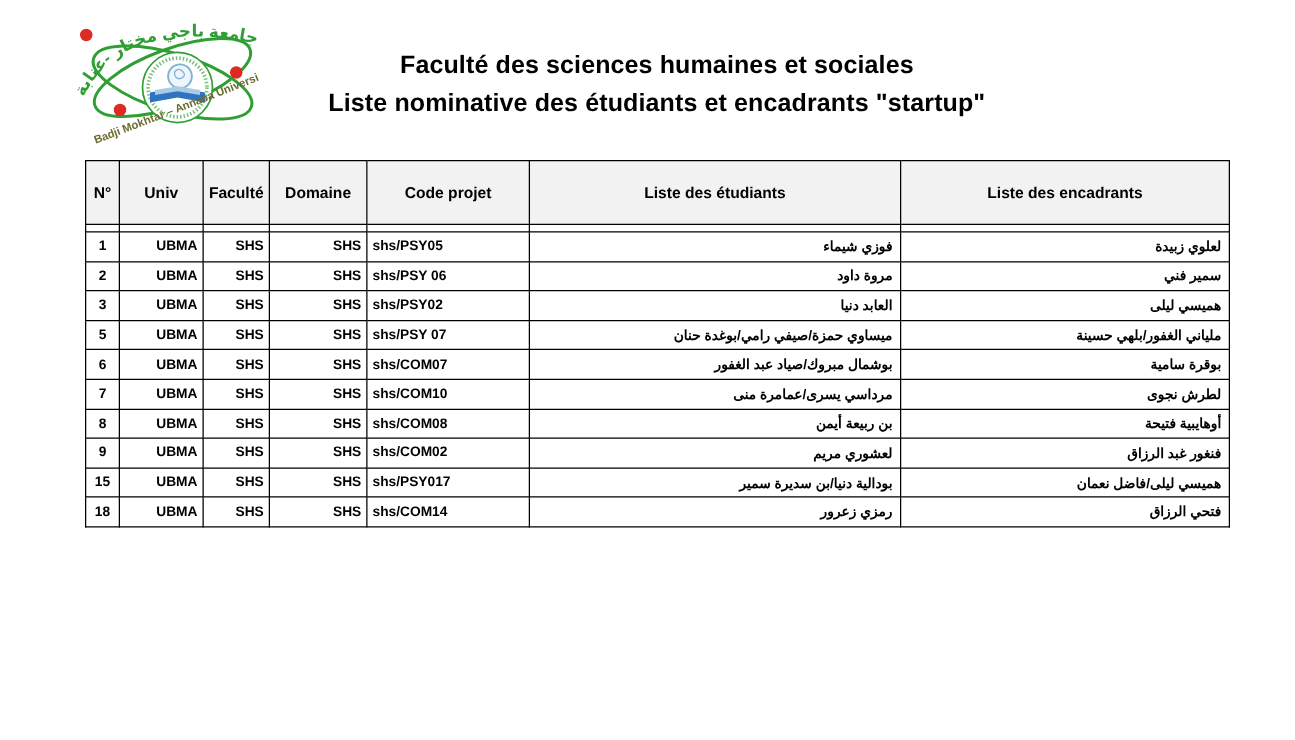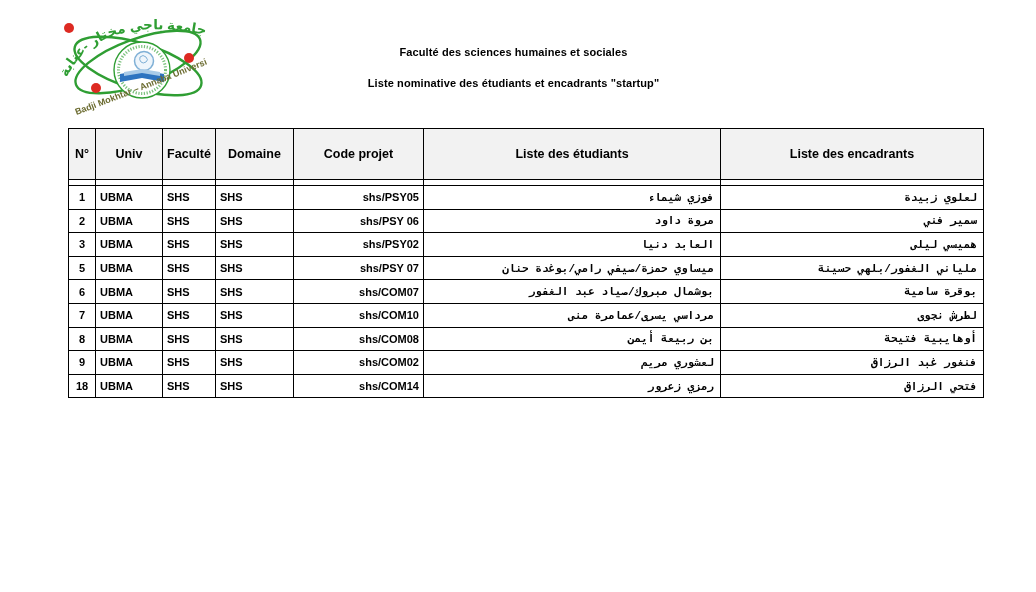--- a/index.html
+++ b/index.html
@@ -5,43 +5,43 @@
   html, body { margin:0; padding:0; }
   body {
     width:1036px; height:592px;
     background:#ffffff;
     font-family:"Liberation Sans","DejaVu Sans",sans-serif;
     position:relative; overflow:hidden;
     color:#000;
   }
   .logo-wrap { position:absolute; left:58px; top:6px; width:164px; height:116px; }
   .titles {
-    position:absolute; left:56px; top:37px; width:915px;
-    text-align:center; font-weight:bold; font-size:11px; line-height:31px;
+    position:absolute; left:68px; top:37px; width:915px;
+    text-align:center; font-weight:bold; font-size:20px; line-height:31px;
     letter-spacing:0.1px;
   }
   table.doc-table {
     position:absolute; left:68px; top:128px; width:915px;
     border-collapse:collapse; table-layout:fixed;
     font-weight:bold;
   }
   .doc-table th, .doc-table td {
     border:1px solid #000; padding:0 4px; overflow:hidden; white-space:nowrap;
   }
   .doc-table th {
     background:#f2f2f2; height:50px; font-size:12.5px; font-weight:bold;
     text-align:center; vertical-align:middle;
   }
   tr.spacer-row td { height:5px; padding:0; }
   tr.data-row td { height:22.6px; font-size:11px; vertical-align:middle; }
   td.c-num  { text-align:center; font-size:12px; }
-  td.c-left { text-align:left; }
-  td.c-code { text-align:right; font-size:11px; }
+  td.c-left { text-align:right; }
+  td.c-code { text-align:left; font-size:11px; }
   td.c-ar   { direction:rtl; text-align:right; font-size:13.5px; padding-right:6px;
-              font-family:Liberation Mono, monospace; }
+              font-family:Liberation Sans, sans-serif; }
 </style>
 </head>
 <body>
 
 <div class="logo-wrap">
   <svg width="164" height="116" viewBox="0 0 164 116">
     <defs>
       <path id="arcTop" d="M 6,78 Q 36,4 152,30" fill="none"></path>
       <path id="arcBottom" d="M 16,110 Q 80,86 150,58" fill="none"></path>
     </defs>
@@ -174,20 +174,29 @@
     <tr class="data-row">
       <td class="c-num">9</td>
       <td class="c-left">UBMA</td>
       <td class="c-left">SHS</td>
       <td class="c-left">SHS</td>
       <td class="c-code">shs/COM02</td>
       <td class="c-ar">لعشوري مريم</td>
       <td class="c-ar">فنغور غبد الرزاق</td>
     </tr>
     <tr class="data-row">
+      <td class="c-num">15</td>
+      <td class="c-left">UBMA</td>
+      <td class="c-left">SHS</td>
+      <td class="c-left">SHS</td>
+      <td class="c-code">shs/PSY017</td>
+      <td class="c-ar">بودالية دنيا/بن سديرة سمير</td>
+      <td class="c-ar">هميسي ليلى/فاضل نعمان</td>
+    </tr>
+    <tr class="data-row">
       <td class="c-num">18</td>
       <td class="c-left">UBMA</td>
       <td class="c-left">SHS</td>
       <td class="c-left">SHS</td>
       <td class="c-code">shs/COM14</td>
       <td class="c-ar">رمزي زعرور</td>
       <td class="c-ar">فتحي الرزاق</td>
     </tr>
   </tbody>
 </table>

